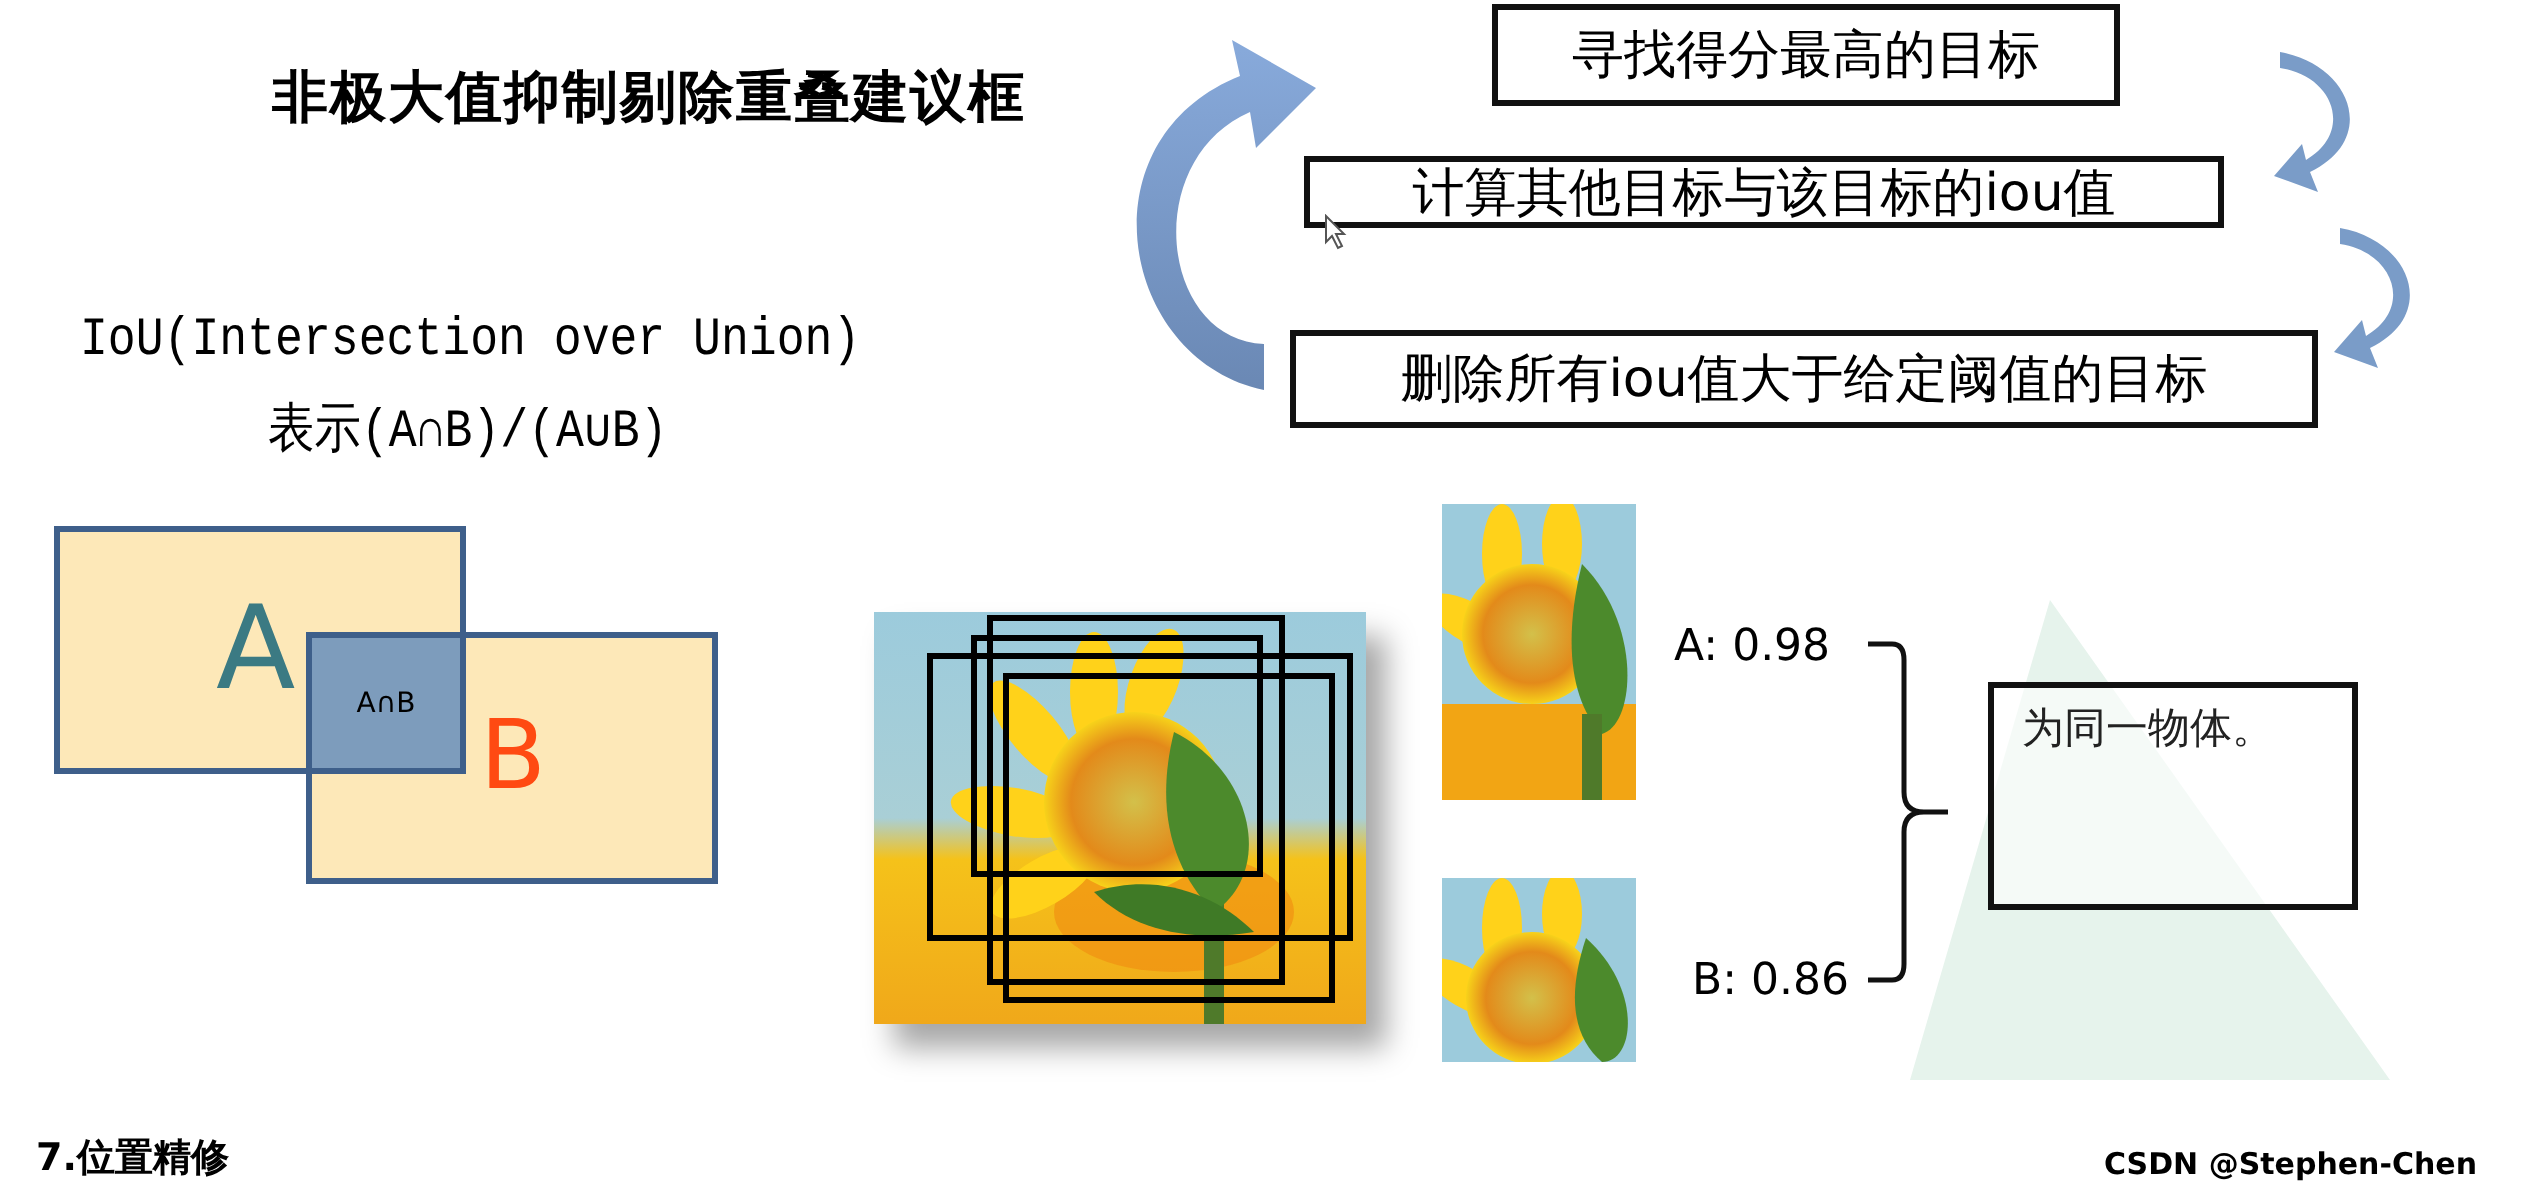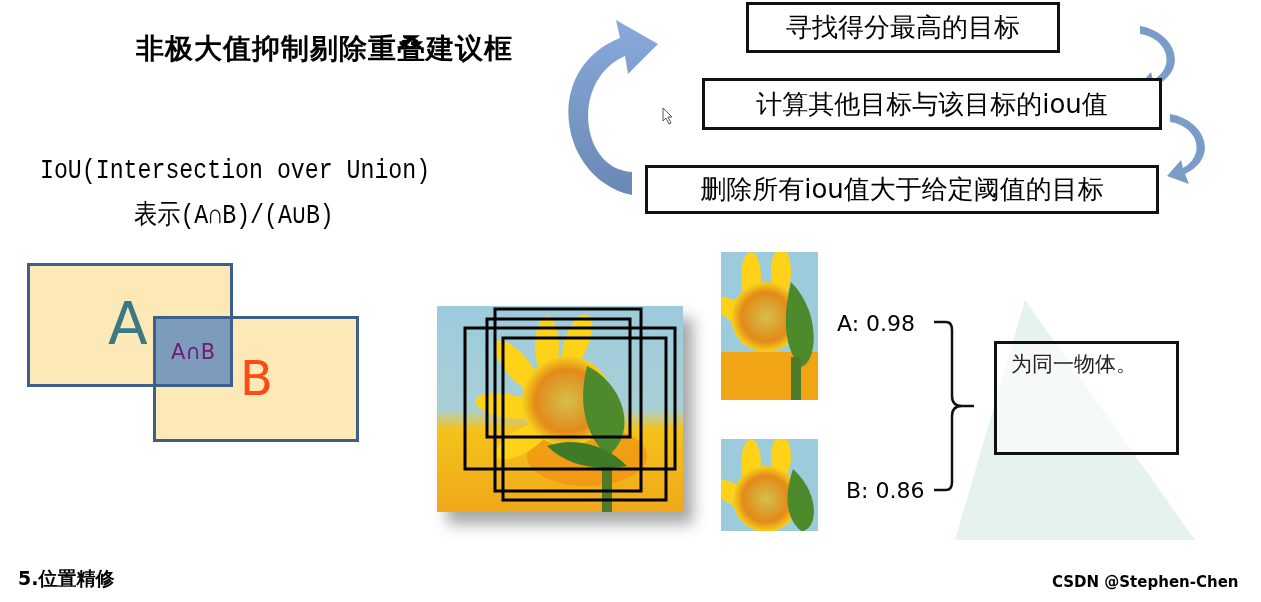--- a/index.html
+++ b/index.html
@@ -6,26 +6,26 @@
   body { width:1261px; height:602px; position:relative; overflow:hidden;
          font-family:"DejaVu Sans", sans-serif; color:#000; }
   .abs { position:absolute; }
   .slide-title { left:100px; top:30px; font-size:28px; font-weight:bold; letter-spacing:1px;
                  font-family:"DejaVu Serif", serif;margin-left:36px; }
   .iou-line1 { left:40px; top:156px; font-size:27px; font-family:"Liberation Mono", monospace; transform:scaleX(0.86); transform-origin:left; }
   .iou-line2 { left:134px; top:196px; font-size:27px; font-family:"Liberation Mono", monospace; transform:scaleX(0.86); transform-origin:left; }
   .step-box { border:3px solid #111; background:#fff; font-size:26px; text-align:center;
               display:flex; align-items:center; justify-content:center; box-sizing:border-box; }
   .step1 { left:746px; top:2px; width:314px; height:51px; }
-  .step2 { left:702px; top:78px; width:460px; height:52px; }
+  .step2 { left:652px; top:78px; width:460px; height:36px; }
   .step3 { left:645px; top:165px; width:514px; height:49px; }
   .venn-a { left:27px; top:263px; width:206px; height:124px; background:#fde8b8; border:3px solid #3e5f8a; box-sizing:border-box; }
   .venn-b { left:153px; top:316px; width:206px; height:126px; background:#fde8b8; border:3px solid #3e5f8a; box-sizing:border-box; }
   .venn-ab { left:153px; top:316px; width:80px; height:71px; background:#7d9cbc; border:3px solid #3e5f8a; box-sizing:border-box;
-             display:flex; align-items:center; justify-content:center; font-size:21px; color:#701a75; }
+             display:flex; align-items:center; justify-content:center; font-size:14px; color:#000000; }
   .label-a { left:108px; top:290px; font-size:58px; color:#3b7a83; }
   .label-b { left:240px; top:350px; font-size:48px; color:#ff4a12; }
   .photo { overflow:hidden; }
   .main-photo { left:437px; top:306px; width:246px; height:206px; box-shadow:10px 12px 14px rgba(0,0,0,0.35); }
   .crop-a { left:721px; top:252px; width:97px; height:148px; }
   .crop-b { left:721px; top:439px; width:97px; height:92px; }
   .score { font-size:22px; }
   .score-a { left:837px; top:311px; }
   .score-b { left:846px; top:478px; }
   .note-box { left:994px; top:341px; width:185px; height:114px; border:3px solid #111; background:rgba(255,255,255,0.6);
@@ -146,14 +146,14 @@
 <div class="abs score score-b">B: 0.86</div>
 
 <svg class="abs" style="left:932px;top:318px" width="45" height="178">
   <path d="M2,4 L14,4 Q20,4 20,12 L20,78 Q20,88 30,88 L42,88 M30,88 Q20,88 20,98 L20,164 Q20,172 14,172 L2,172" fill="none" stroke="#111" stroke-width="2.5"></path>
 </svg>
 
 <div class="abs note-box">
   <div>为同一物体。</div>
 </div>
 
-<div class="abs section-heading">5.位置精修</div>
+<div class="abs section-heading">7.位置精修</div>
 <div class="abs watermark">CSDN @Stephen-Chen</div>
 
 </body></html>

